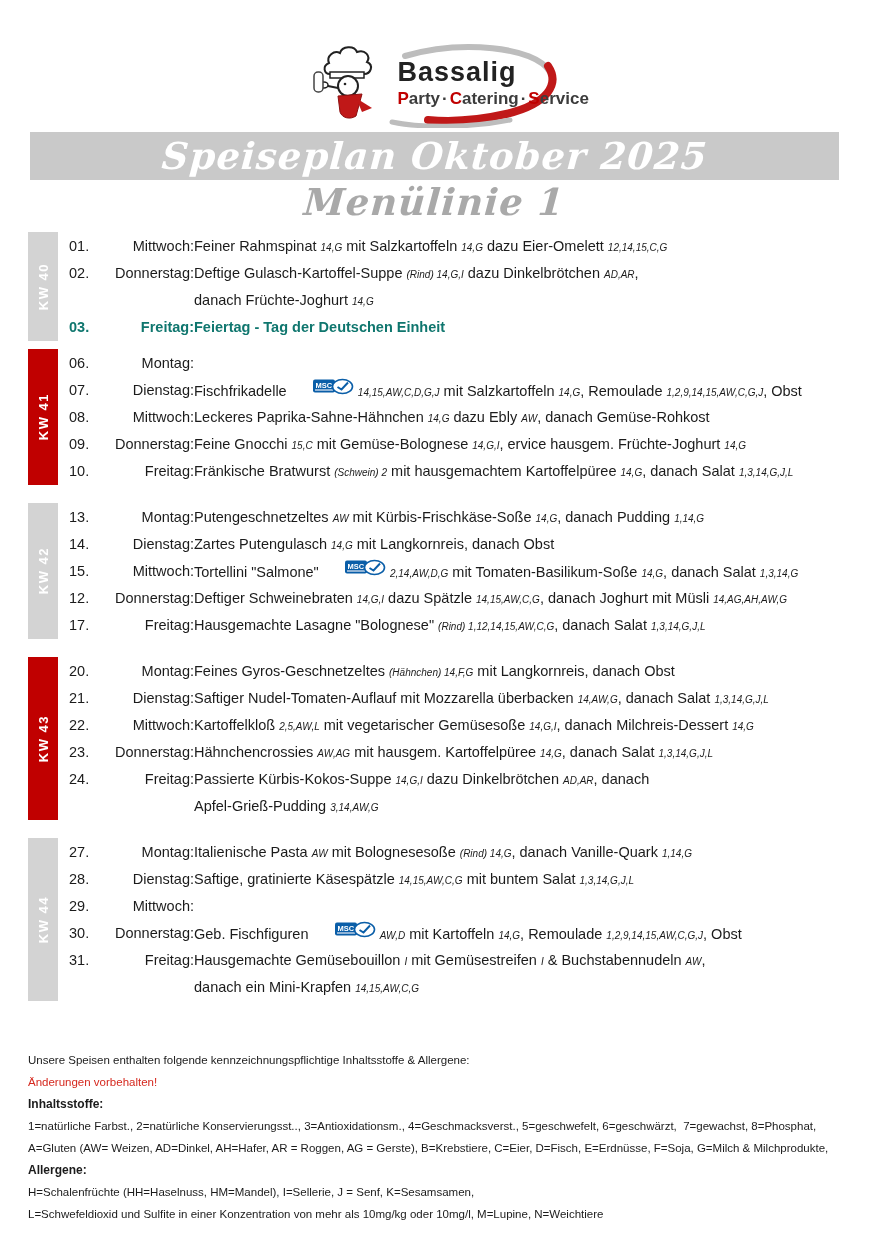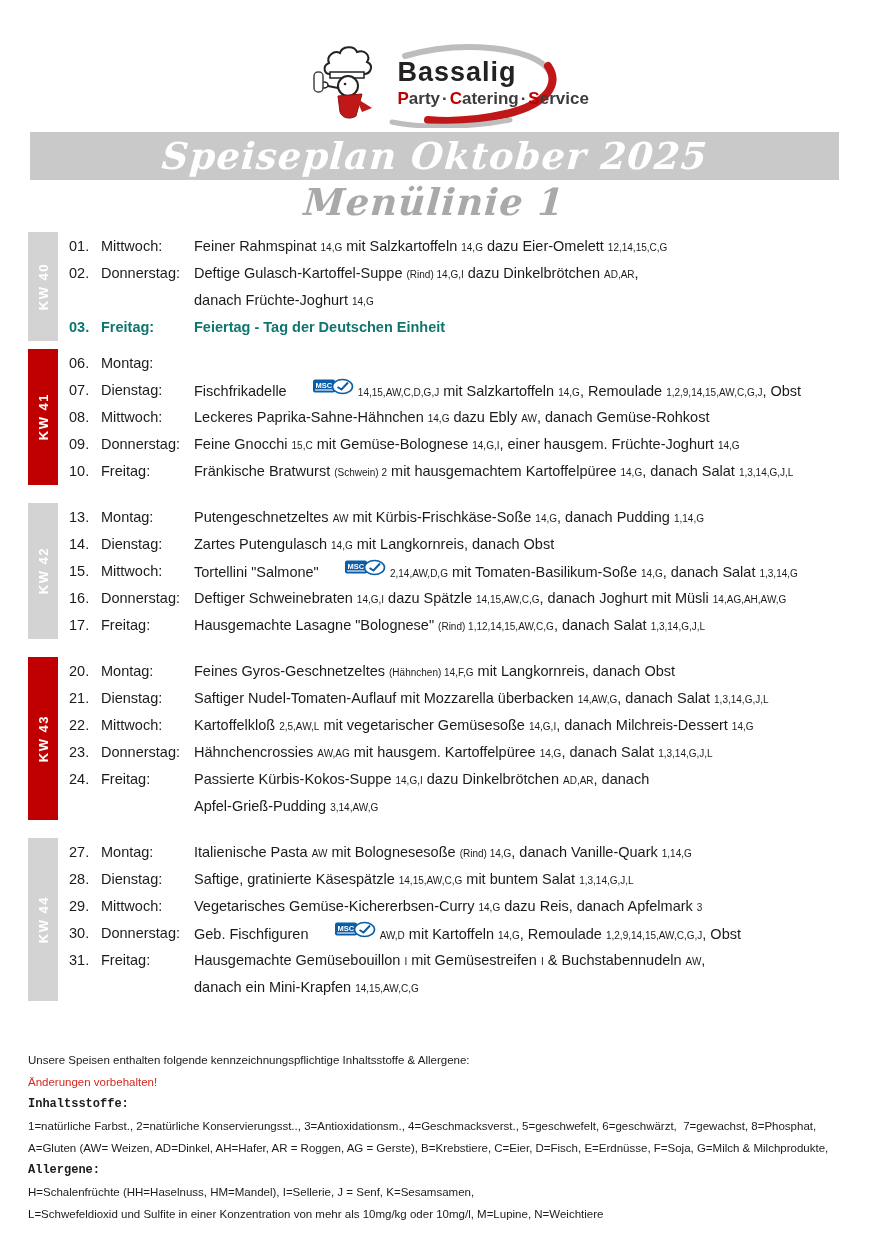--- a/index.html
+++ b/index.html
@@ -33,31 +33,31 @@
   main { margin:6px 0 0 28px; }
   .week-section { display:flex; margin-bottom:18px; }
   .week-section:first-child { margin-bottom:8px; }
   .week-bar { width:30px; flex:0 0 30px; display:flex; align-items:center; justify-content:center; }
   .week-bar.gray { background:#d3d3d3; }
   .week-bar.red  { background:#c00000; }
   .week-label { writing-mode:vertical-rl; transform:rotate(180deg); color:#ffffff; font-weight:bold; font-size:13px; letter-spacing:1.5px; }
   .week-rows { flex:1; padding-top:1px; }
   .menu-row { display:flex; height:27px; line-height:27px; padding-left:11px; font-size:14.5px; }
   .cell-num { width:32px; flex:0 0 32px; }
-  .cell-day { width:93px; flex:0 0 93px; }
+  .cell-day { width:93px; flex:0 0 93px;text-align:right; }
   .cell-text { white-space:pre; }
-  .code { font-size:10px; }
+  .code { font-size:10px;font-style:italic; }
   .menu-row.highlight { color:#0f766e; font-weight:bold; }
   .msc-logo { display:inline-block; vertical-align:middle; margin:0 4px 3px 2px; }
 
   
   footer { margin:48px 28px 0 28px; }
   .f-line { font-size:11.5px; line-height:22px; white-space:pre; }
   .f-notice { color:#d5281e; }
-  .f-bold { font-weight:bold; font-size:12px;font-family:Liberation Mono, monospace; }
+  .f-bold { font-weight:bold; font-size:12px; }
 </style>
 </head>
 <body>
 
 <div class="page">
 
   <div class="logo-area">
     <div class="logo-wrap">
       <svg class="logo-swoosh" width="250" height="92" viewBox="0 0 250 92">
 
@@ -140,21 +140,21 @@
                 </svg></span><span class="code">14,15,AW,C,D,G,J</span><span> mit Salzkartoffeln </span><span class="code">14,G</span><span>, Remoulade </span><span class="code">1,2,9,14,15,AW,C,G,J</span><span>, Obst</span></span>
           </div>
           <div class="menu-row">
             <span class="cell-num">08.</span>
             <span class="cell-day">Mittwoch:</span>
             <span class="cell-text"><span>Leckeres Paprika-Sahne-Hähnchen </span><span class="code">14,G</span><span> dazu Ebly </span><span class="code">AW</span><span>, danach Gemüse-Rohkost</span></span>
           </div>
           <div class="menu-row">
             <span class="cell-num">09.</span>
             <span class="cell-day">Donnerstag:</span>
-            <span class="cell-text"><span>Feine Gnocchi </span><span class="code">15,C</span><span> mit Gemüse-Bolognese </span><span class="code">14,G,I</span><span>, einer hausgem. Früchte-Joghurt </span><span class="code">14,G</span></span>
+            <span class="cell-text"><span>Feine Gnocchi </span><span class="code">15,C</span><span> mit Gemüse-Bolognese </span><span class="code">14,G,I</span><span>, ervice hausgem. Früchte-Joghurt </span><span class="code">14,G</span></span>
           </div>
           <div class="menu-row">
             <span class="cell-num">10.</span>
             <span class="cell-day">Freitag:</span>
             <span class="cell-text"><span>Fränkische Bratwurst </span><span class="code">(Schwein) 2</span><span> mit hausgemachtem Kartoffelpüree </span><span class="code">14,G</span><span>, danach Salat </span><span class="code">1,3,14,G,J,L</span></span>
           </div>
         </div>
       </section>
       <section class="week-section">
         <div class="week-bar gray">
@@ -176,21 +176,21 @@
             <span class="cell-day">Mittwoch:</span>
             <span class="cell-text"><span>Tortellini "Salmone"      </span><span class="msc-logo"><svg width="41" height="17" viewBox="0 0 41 17">
                   <rect x="0" y="1.5" width="22" height="13" rx="2" fill="#0a5ea8"></rect>
                   <text x="2.5" y="9.5" font-size="7.5" font-weight="bold" fill="#ffffff" font-family="Liberation Sans, sans-serif">MSC</text>
                   <rect x="2" y="11" width="18" height="2" fill="#8fb3d6"></rect>
                   <ellipse cx="29.5" cy="8.5" rx="10" ry="7" fill="#ffffff" stroke="#0a5ea8" stroke-width="1.6"></ellipse>
                   <path d="M24.5 9 L28.5 11.5 L35 4.5" stroke="#0a5ea8" stroke-width="2" fill="none"></path>
                 </svg></span><span class="code">2,14,AW,D,G</span><span> mit Tomaten-Basilikum-Soße </span><span class="code">14,G</span><span>, danach Salat </span><span class="code">1,3,14,G</span></span>
           </div>
           <div class="menu-row">
-            <span class="cell-num">16.</span>
+            <span class="cell-num">12.</span>
             <span class="cell-day">Donnerstag:</span>
             <span class="cell-text"><span>Deftiger Schweinebraten </span><span class="code">14,G,I</span><span> dazu Spätzle </span><span class="code">14,15,AW,C,G</span><span>, danach Joghurt mit Müsli </span><span class="code">14,AG,AH,AW,G</span></span>
           </div>
           <div class="menu-row">
             <span class="cell-num">17.</span>
             <span class="cell-day">Freitag:</span>
             <span class="cell-text"><span>Hausgemachte Lasagne "Bolognese" </span><span class="code">(Rind) 1,12,14,15,AW,C,G</span><span>, danach Salat </span><span class="code">1,3,14,G,J,L</span></span>
           </div>
         </div>
       </section>
@@ -242,21 +242,20 @@
             <span class="cell-text"><span>Italienische Pasta </span><span class="code">AW</span><span> mit Bolognesesoße </span><span class="code">(Rind) 14,G</span><span>, danach Vanille-Quark </span><span class="code">1,14,G</span></span>
           </div>
           <div class="menu-row">
             <span class="cell-num">28.</span>
             <span class="cell-day">Dienstag:</span>
             <span class="cell-text"><span>Saftige, gratinierte Käsespätzle </span><span class="code">14,15,AW,C,G</span><span> mit buntem Salat </span><span class="code">1,3,14,G,J,L</span></span>
           </div>
           <div class="menu-row">
             <span class="cell-num">29.</span>
             <span class="cell-day">Mittwoch:</span>
-            <span class="cell-text"><span>Vegetarisches Gemüse-Kichererbsen-Curry </span><span class="code">14,G</span><span> dazu Reis, danach Apfelmark </span><span class="code">3</span></span>
           </div>
           <div class="menu-row">
             <span class="cell-num">30.</span>
             <span class="cell-day">Donnerstag:</span>
             <span class="cell-text"><span>Geb. Fischfiguren      </span><span class="msc-logo"><svg width="41" height="17" viewBox="0 0 41 17">
                   <rect x="0" y="1.5" width="22" height="13" rx="2" fill="#0a5ea8"></rect>
                   <text x="2.5" y="9.5" font-size="7.5" font-weight="bold" fill="#ffffff" font-family="Liberation Sans, sans-serif">MSC</text>
                   <rect x="2" y="11" width="18" height="2" fill="#8fb3d6"></rect>
                   <ellipse cx="29.5" cy="8.5" rx="10" ry="7" fill="#ffffff" stroke="#0a5ea8" stroke-width="1.6"></ellipse>
                   <path d="M24.5 9 L28.5 11.5 L35 4.5" stroke="#0a5ea8" stroke-width="2" fill="none"></path>

